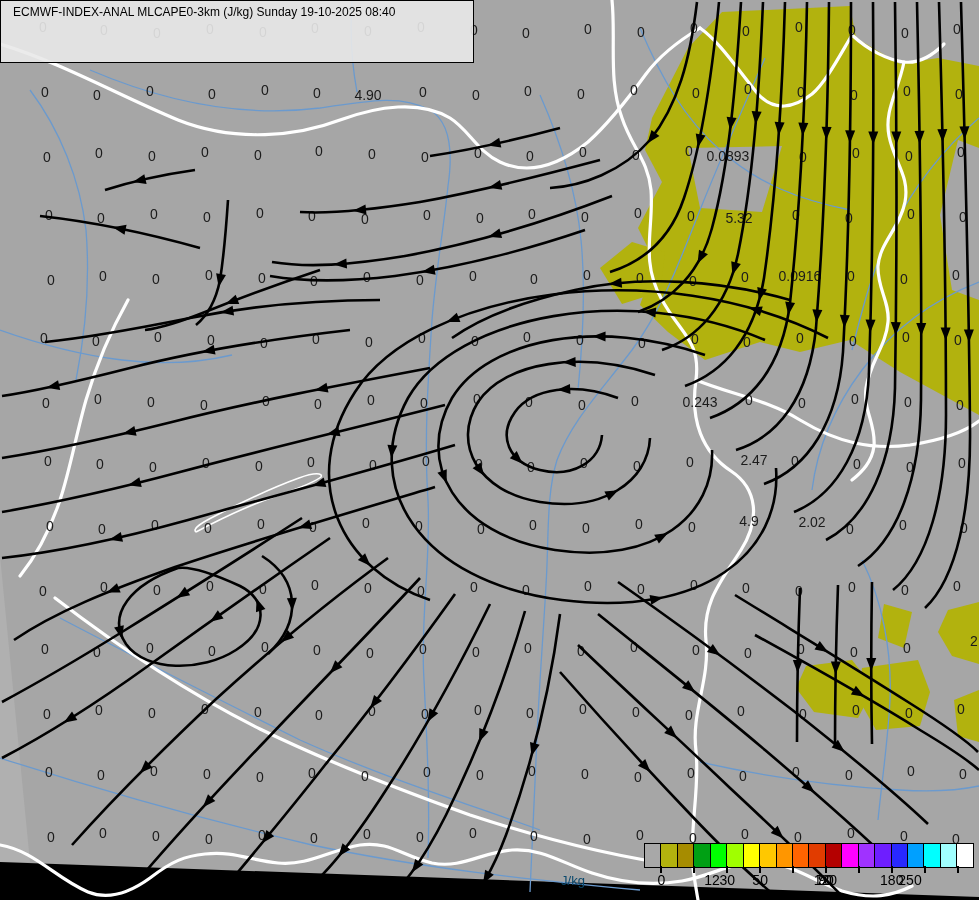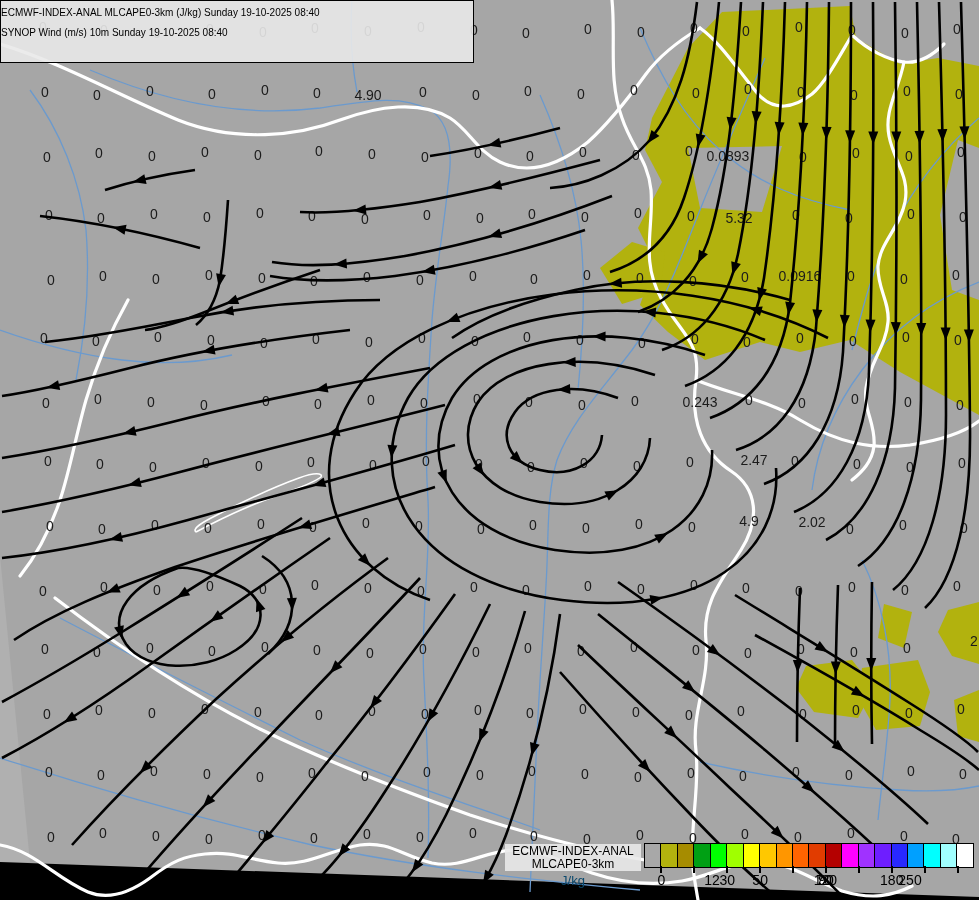--- a/index.html
+++ b/index.html
@@ -4,21 +4,21 @@
 <style>
   html,body{margin:0;padding:0;background:#777;}
   .stage{
     position:relative;width:979px;height:900px;overflow:hidden;
     background:#a6a6a6;font-family:"Liberation Sans",sans-serif;
   }
   .map-svg{position:absolute;left:0;top:0;z-index:1;}
   .title-box{
     position:absolute;left:0;top:0;width:474px;height:63px;z-index:5;
     background:rgba(233,233,233,0.9);border:1px solid #000;box-sizing:border-box;
-    padding:2px 0 0 0;color:#000;font-size:10px;line-height:19.5px;white-space:nowrap;
+    padding:2px 0 0 12px;color:#000;font-size:12px;line-height:19.5px;white-space:nowrap;
   }
   .legend-back{
     position:absolute;left:505px;top:844px;width:136px;height:27px;z-index:5;
     background:rgba(233,233,233,0.9);color:#000;text-align:center;
     font-size:12px;line-height:13px;padding-top:1px;box-sizing:border-box;
   }
   .legend-unit{
     position:absolute;left:505px;top:873px;width:136px;z-index:5;
     color:#0c4a6e;text-align:center;font-size:13px;
   }
@@ -477,27 +477,22 @@
         <path d="M797.6092534237922,672.9842480207992 L792.8645123417593,659.8889270218901 L802.8625988570161,660.0845440800406 Z" fill="#000"></path>
         <path d="M835.6242468951656,674.4852681257283 L830.8652536734647,661.3951197875389 L840.8635472046486,661.5798532828397 Z" fill="#000"></path>
         <path d="M871.2491861810398,671.0002434277421 L866.254674731816,657.9981337764751 L876.2546738407124,658.0023553958785 Z" fill="#000"></path>
         <path d="M218.72347292288262,286.9194287860102 L216.12371820074083,273.23581539682453 L225.9631897301286,275.0204161987877 Z" fill="#000"></path>
         <path d="M225.31236032259366,304.0017544534212 L235.67481969870653,294.6947981476029 L239.2407029510299,304.0374143031987 Z" fill="#000"></path>
       </g>
     </svg>
 
   <div class="title-box">
     <div>ECMWF-INDEX-ANAL MLCAPE0-3km (J/kg) Sunday 19-10-2025 08:40</div>
-    <div>SYNOP Wind (m/s) 10m Sunday 19-10-2025 08:40</div>
   </div>
 
-  <div class="legend-back">
-    <div>ECMWF-INDEX-ANAL</div>
-    <div>MLCAPE0-3km</div>
-  </div>
   <div class="legend-unit">J/kg</div>
 
   <div class="colorbar" id="colorbar">
       <div class="cell" style="background: rgb(168, 168, 168);"></div>
       <div class="cell" style="background: rgb(178, 178, 14);"></div>
       <div class="cell" style="background: rgb(166, 140, 0);"></div>
       <div class="cell" style="background: rgb(0, 160, 20);"></div>
       <div class="cell" style="background: rgb(0, 255, 0);"></div>
       <div class="cell" style="background: rgb(160, 255, 0);"></div>
       <div class="cell" style="background: rgb(255, 255, 0);"></div>

